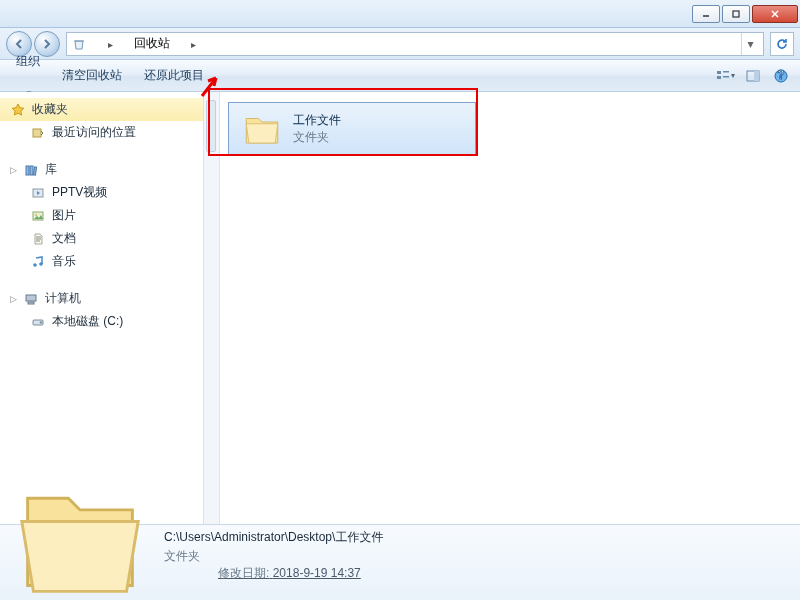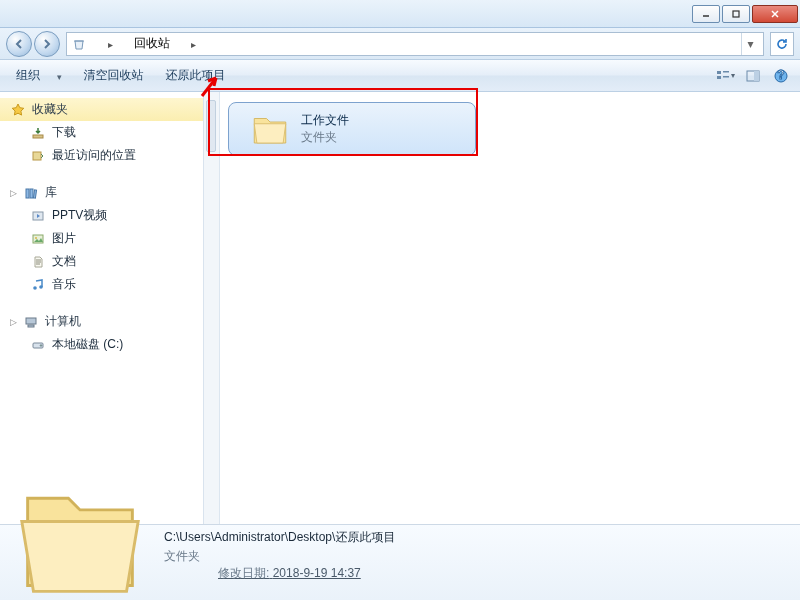--- a/index.html
+++ b/index.html
@@ -19,40 +19,40 @@
 .addr-box { flex:1; height:24px; background:#fff; border:1px solid #a9bed3; display:flex; align-items:center; padding:0 4px; gap:19px;}
 .addr-box .crumb { display:flex;align-items:center;gap:2px; }
 .addr-box .sep::after { content:"▸"; color:#555; font-size:10px;margin:0 2px;}
 .addr-drop { width:18px; height:22px; display:flex;align-items:center;justify-content:center;color:#666;border-left:1px solid #ccd9e6;}
 .refresh-btn { width:24px;height:24px;background:#fff;border:1px solid #a9bed3;display:flex;align-items:center;justify-content:center;}
 .search-box { width:110px;height:24px;background:#fff;border:1px solid #a9bed3;display:flex;align-items:center;padding:0 4px;gap:4px;color:#888;font-style:italic;}
 .search-box svg{width:12px;height:12px;}
 
 
 .toolbar { height:32px; background:linear-gradient(#f7fbff,#e5eef8 48%,#d9e6f3 52%,#e3edf8); border-bottom:1px solid #bcd0e4; display:flex;align-items:center;padding:0 8px;gap:6px;}
-.tb-btn { padding:4px 8px;border-radius:2px;display:flex;align-items:center;gap:15px;color:#1a3a5a;}
+.tb-btn { padding:4px 8px;border-radius:2px;display:flex;align-items:center;gap:15px;color:#1a3a5a;flex-direction:column;}
 .tb-btn .dd::after{content:"▾";font-size:9px;margin-left:2px;color:#567;}
 .tb-right { margin-left:auto;display:flex;align-items:center;gap:6px;}
 .tb-icon { width:22px;height:22px;display:flex;align-items:center;justify-content:center;}
 
 
 .body-split { display:flex; height:calc(600px - 28px - 32px - 32px - 76px); }
 .nav-pane { width:204px; background:#fff; border-right:1px solid #d9e3ee; overflow:auto; padding:6px 0;}
 .nav-group { margin-bottom:14px;}
 .nav-head { display:flex;align-items:center;gap:6px;padding:3px 10px;font-weight:400;color:#2a3a4a;}
 .nav-head.fav { background:linear-gradient(#fef6cf,#fbeeb0);}
 .nav-item { display:flex;align-items:center;gap:6px;padding:3px 10px 3px 30px;color:#1a2a3a;}
 .nav-icon { width:16px;height:16px;display:flex;align-items:center;justify-content:center;}
 
 .content { flex:1; background:#fff; position:relative; padding:10px 10px 0 18px;}
 .scroll-gutter { position:absolute;left:0;top:0;bottom:0;width:16px;background:#f2f6fa;border-right:1px solid #dce6f0;}
 .scroll-thumb { position:absolute;left:2px;top:8px;width:10px;height:52px;background:#e0e8f1;border:1px solid #c1d0df;border-radius:2px;}
 
 
-.file-item { width:248px;height:54px;border:1px solid #7da2ce;background:linear-gradient(180deg,#eaf3fc 0%,#cfe4fa 100%);border-radius:8px;display:flex;align-items:center;gap:10px;padding:4px 20px;margin-left:6px;}
+.file-item { width:248px;height:54px;border:1px solid #7da2ce;background:linear-gradient(180deg,#eaf3fc 0%,#cfe4fa 100%);border-radius:0;display:flex;align-items:center;gap:10px;padding:4px 12px;margin-left:6px;}
 .file-item .fico{ width:42px;height:42px;}
 .file-item .ftxt .name{color:#0a2a4a;}
 .file-item .ftxt .type{color:#6a7a8a;}
 
 
 .anno-box { position:absolute; border:2px solid #e70000; pointer-events:none;}
 .anno-arrow { position:absolute; pointer-events:none;}
 
 
 .details { height:76px; background:linear-gradient(#f7fbff,#eaf2fa); border-top:1px solid #cdd9e6; display:flex;align-items:flex-start;padding:4px 10px;gap:14px;}
@@ -169,29 +169,20 @@
         <span class="nav-icon">
             <svg class="star-svg" width="14" height="14" viewBox="0 0 14 14">
               <path d="M7 1l1.8 3.7 4 .6-2.9 2.8.7 4L7 10.2 3.4 12l.7-4L1.2 5.3l4-.6z"></path>
             </svg>
           </span>
         <span>收藏夹</span>
       </div>
       <div class="nav-item">
           <span class="nav-icon">
             <svg width="14" height="14" viewBox="0 0 14 14">
-              <rect x="2" y="9" width="10" height="3" fill="#d8c488" stroke="#a88a48"></rect>
-              <path d="M7 2v5m-2-2l2 2 2-2" fill="none" stroke="#3a7a3a" stroke-width="1.5"></path>
-            </svg>
-          </span>
-          <span>下载</span>
-        </div>
-      <div class="nav-item">
-          <span class="nav-icon">
-            <svg width="14" height="14" viewBox="0 0 14 14">
               <rect x="2" y="3" width="8" height="8" fill="#e8d898" stroke="#b89848"></rect>
               <path d="M10 5l2 2-2 2" fill="none" stroke="#5a8a5a"></path>
             </svg>
           </span>
           <span>最近访问的位置</span>
         </div>
     </div>
     <div class="nav-group">
       <div class="nav-head">
         <span style="color:#888;font-size:9px">▷</span>
@@ -291,17 +282,17 @@
 </div>
 
 <div class="details">
   <div class="big-ico">
     <svg class="folder-svg" width="140" height="128" viewBox="0 0 48 44">
         <path class="back" d="M6 8h14l4 4h18v26H6z"></path>
         <path class="front" d="M4 16h40l-4 24H8z"></path>
       </svg>
   </div>
   <div class="meta">
-    <div class="path">C:\Users\Administrator\Desktop\还原此项目</div>
+    <div class="path">C:\Users\Administrator\Desktop\工作文件</div>
     <div class="type">文件夹</div>
     <div class="date"><span class="lbl">修改日期:</span> <span>2018-9-19 14:37</span></div>
   </div>
 </div>
 
 </body></html>

